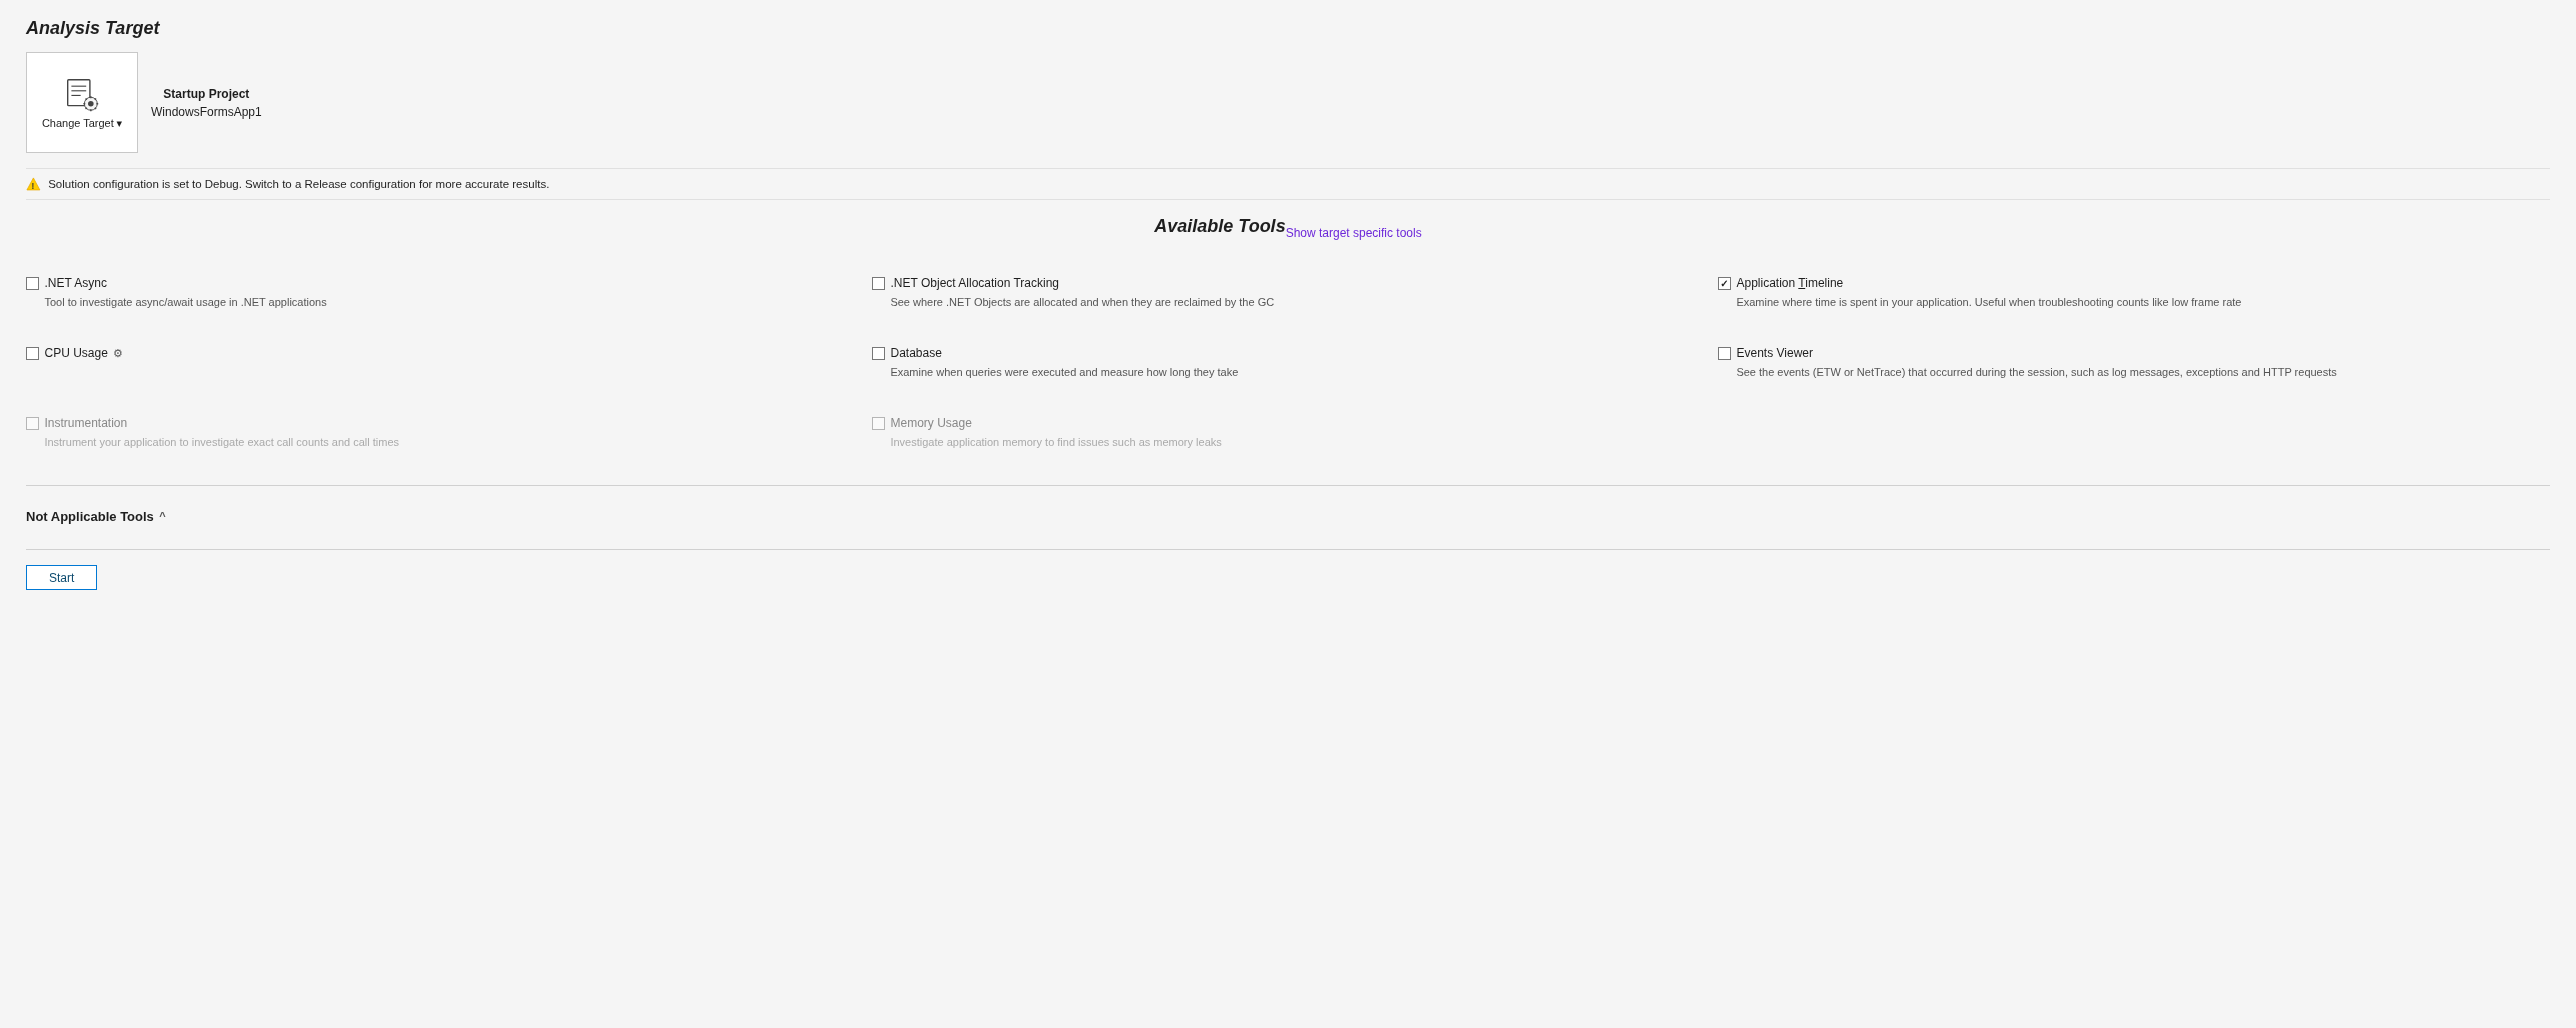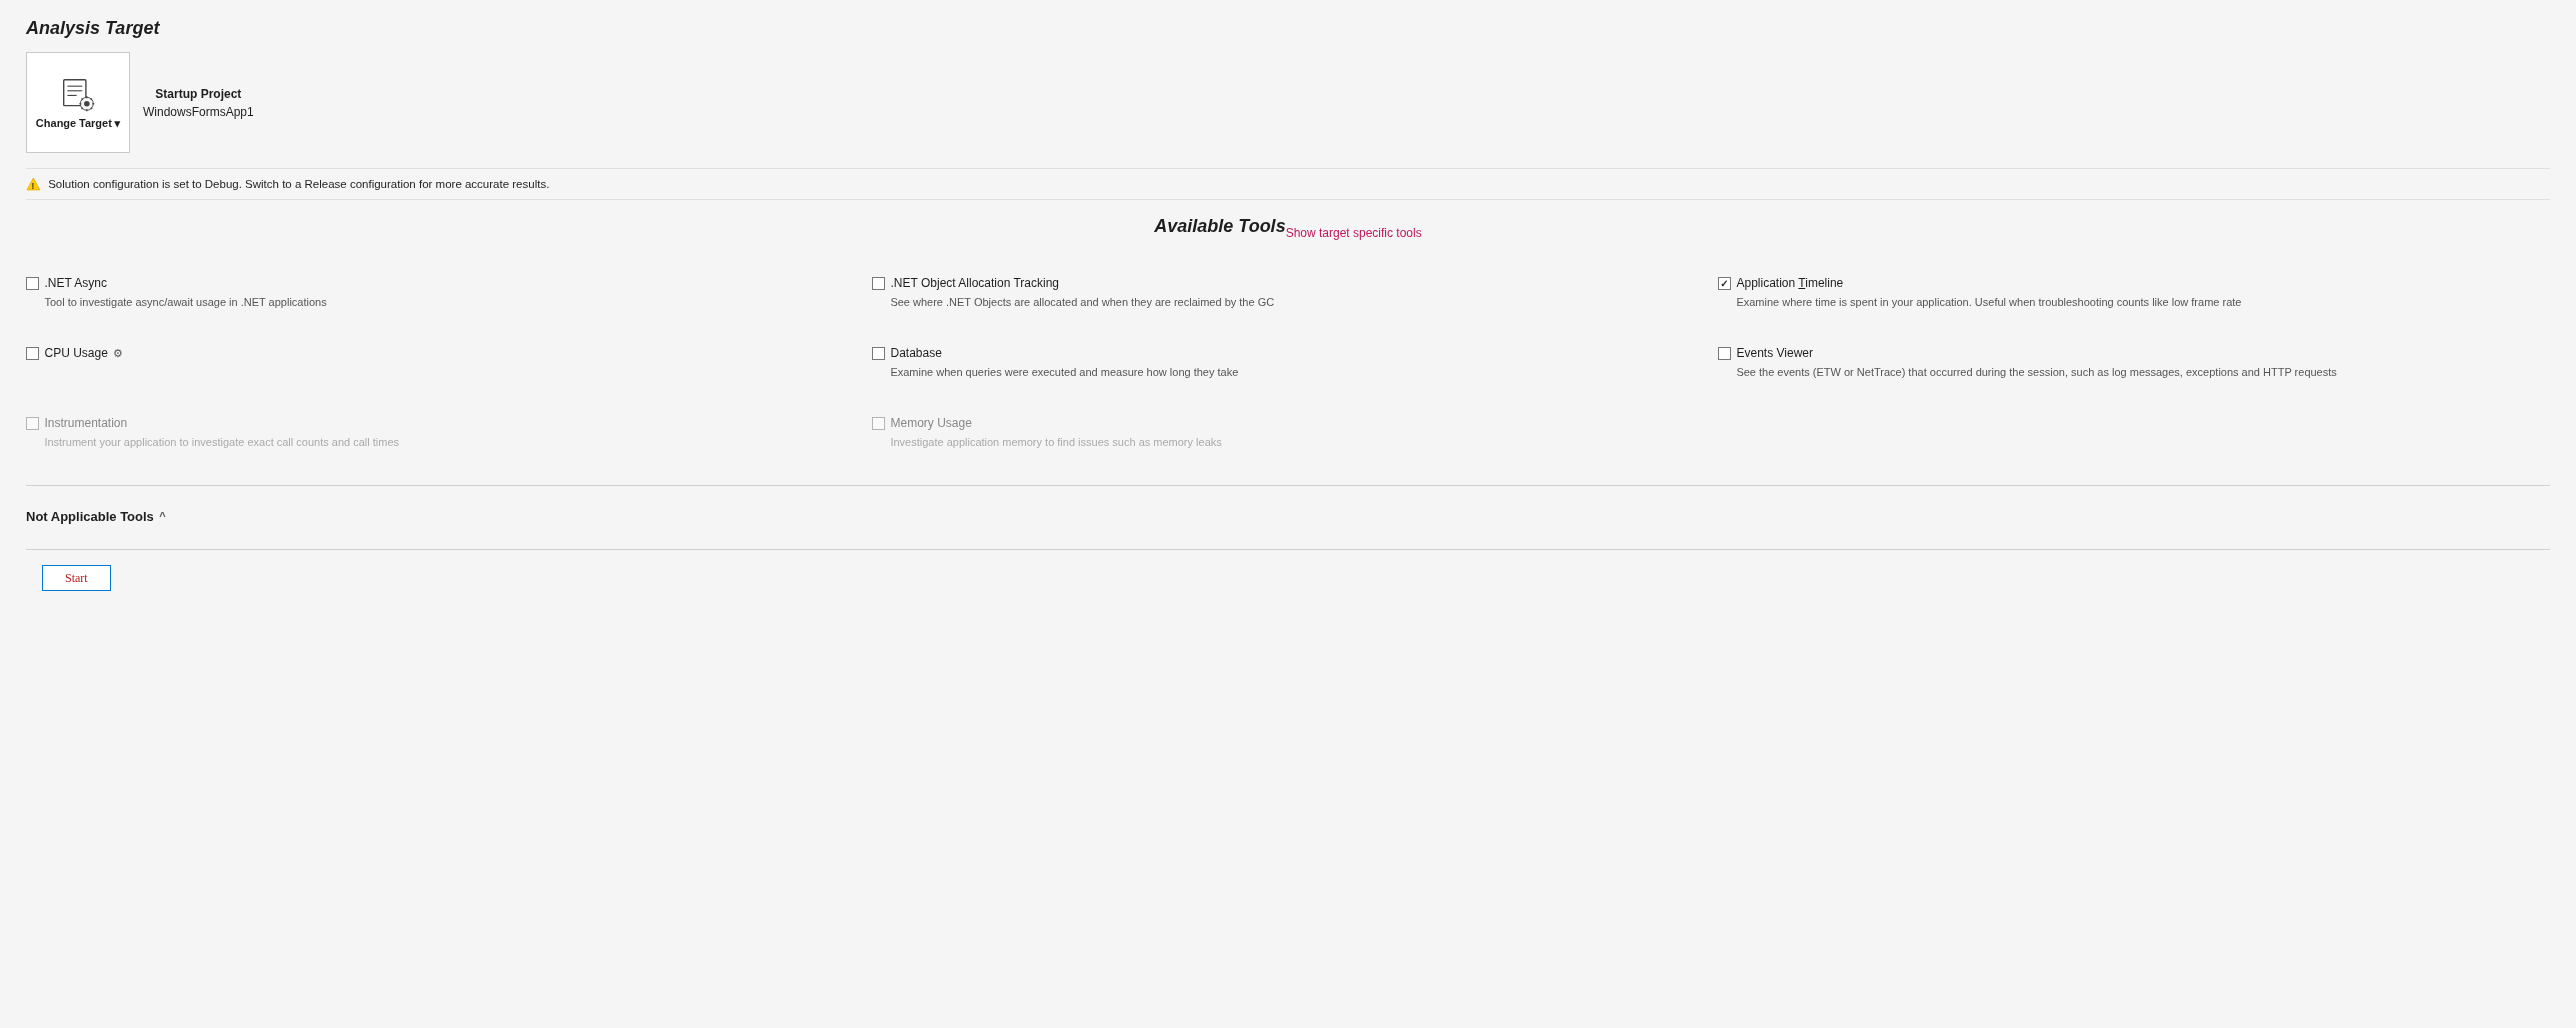--- a/index.html
+++ b/index.html
@@ -25,29 +25,28 @@
     }
     .analysis-target-row {
       display: flex;
       align-items: center;
       gap: 13px;
       margin-bottom: 14.8px;
     }
     .change-target-box {
       border: 0.9px solid #c8c8c8;
       background: #fff;
-      width: 104px;
+      width: 112px;
       height: 101px;
       display: flex;
       flex-direction: column;
       align-items: center;
       justify-content: center;
       cursor: pointer;
       gap: 3.7px;
-      font-weight: bold;
     }
     .change-target-icon {
       width: 37px;
       height: 37px;
     }
     .change-target-label {
       font-size: 11px;
       color: #1e1e1e;
       display: flex;
       align-items: center;
@@ -85,21 +84,21 @@
       flex-shrink: 0;
     }
     
     .available-tools-header {
       display: flex;
       align-items: center;
       justify-content: center;
       margin-bottom: 16.6px;
     }
     .show-target-link {
-      color: #be185d;
+      color: #6d28d9;
       font-size: 12px;
       cursor: pointer;
       text-decoration: none;
     }
     
     .tools-grid {
       display: grid;
       grid-template-columns: repeat(3, 1fr);
       gap: 14px;
       margin-bottom: 22px;
@@ -187,26 +186,25 @@
     }
     
     .bottom-bar {
       border-top: 0.9px solid #d0d0d0;
       padding: 14.8px 0 7.4px 0;
       margin-top: 18.4px;
     }
     .start-button {
       border: 0.9px solid #0078d4;
       background: #fff;
-      color: #b91c1c;
+      color: #0c4a6e;
       padding: 4.6px 22px;
       font-size: 12px;
       cursor: pointer;
-      font-family: Liberation Serif, serif;
-      margin-left: 16px;
+      font-family: Liberation Sans, sans-serif;
     }
   </style>
 </head>
 <body>
 
 <div class="page-container">
 
   <div class="section-title">Analysis Target</div>
 
   <div class="analysis-target-row">

